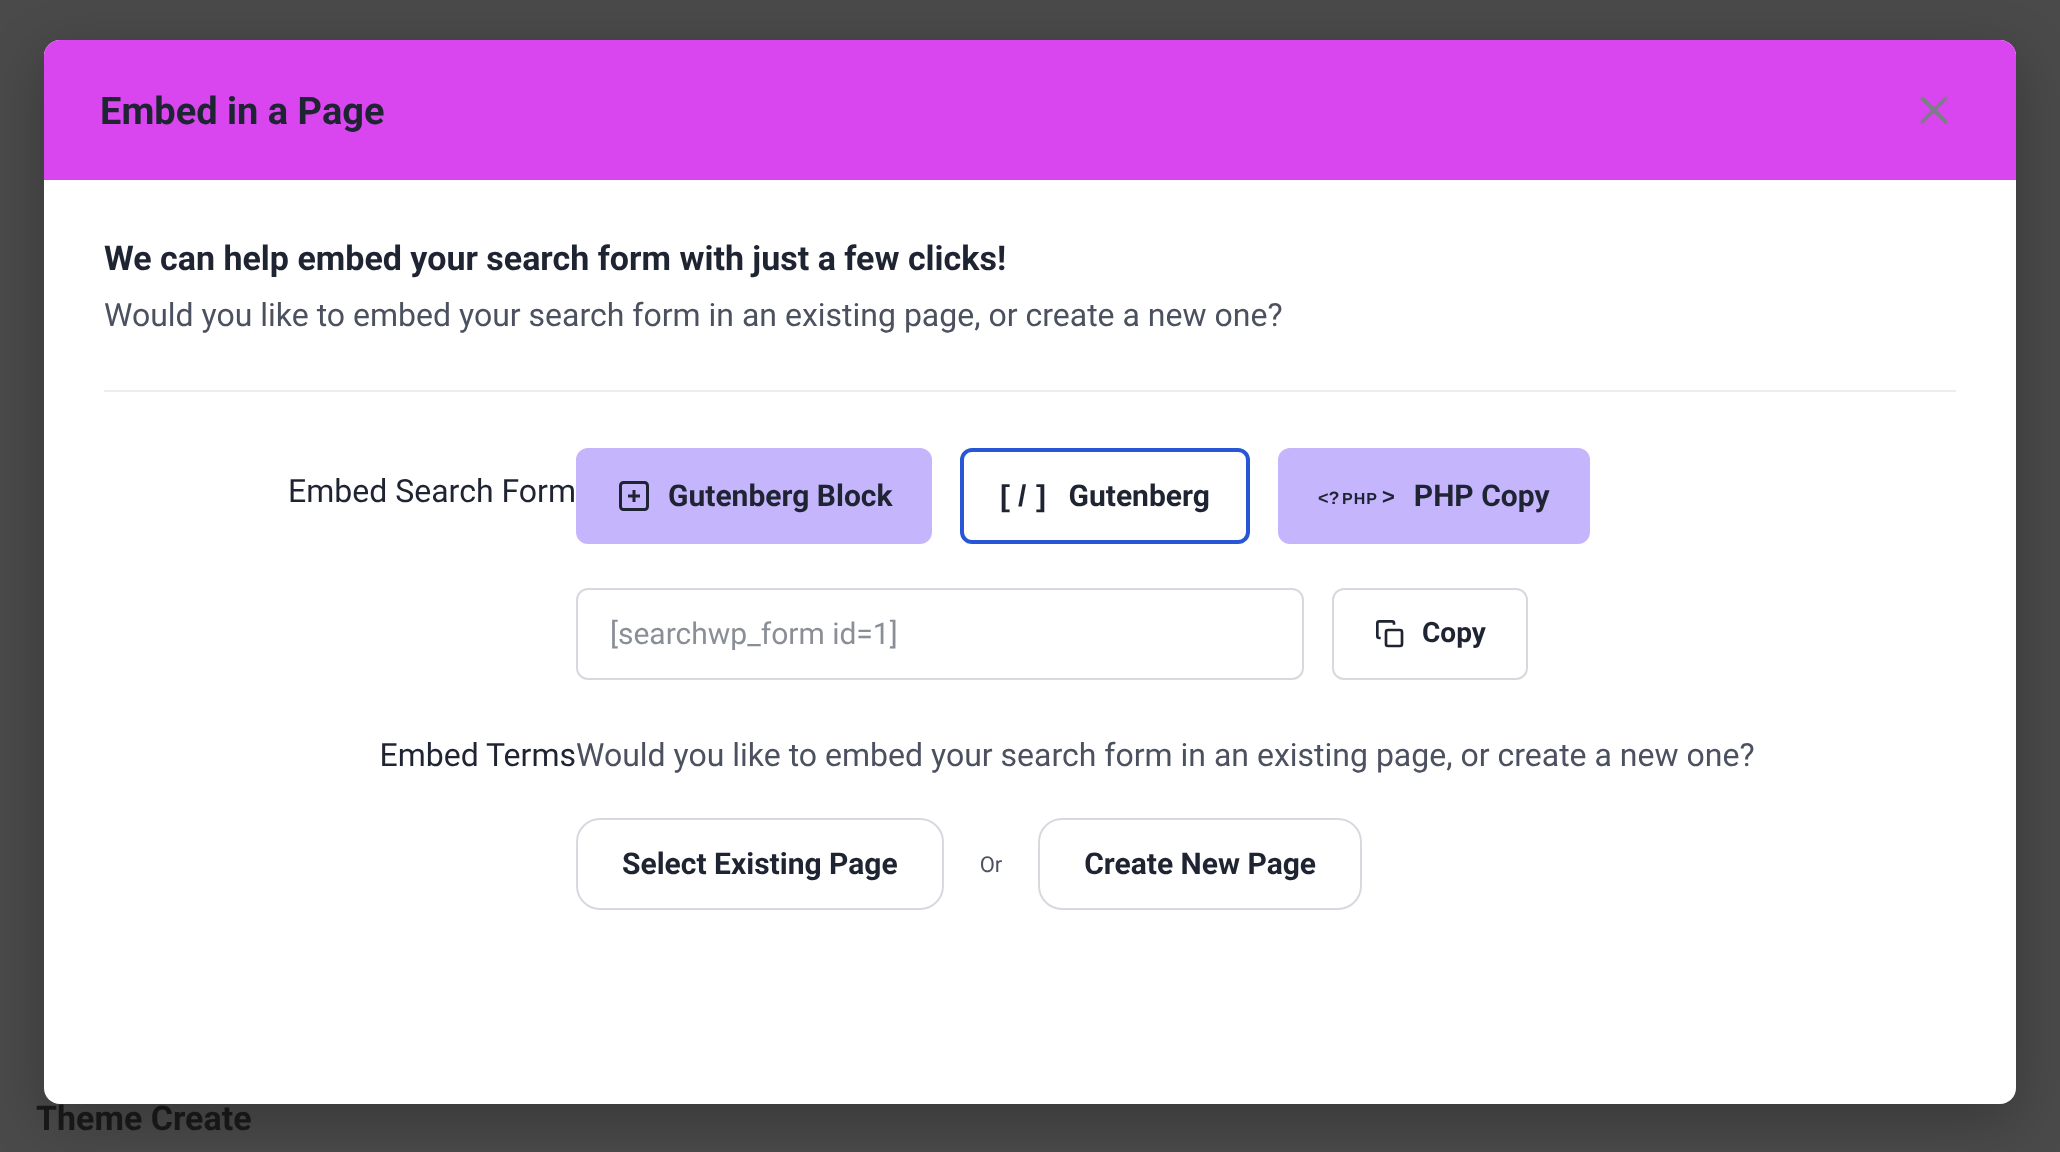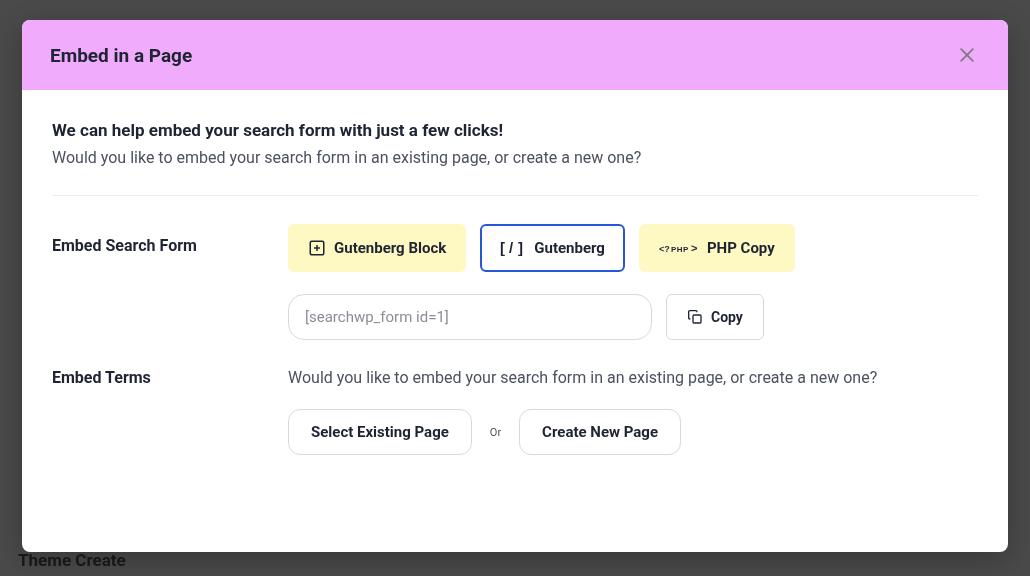--- a/index.html
+++ b/index.html
@@ -26,21 +26,21 @@
       right: 22px;
       bottom: 24px;
       background: #ffffff;
       border-radius: 8px;
       display: flex;
       flex-direction: column;
       box-shadow: 0 8px 28px rgba(0,0,0,0.25);
       overflow: hidden;
     }
     .modal-header {
-      background: #f0abfc;
+      background: #d946ef;
       padding: 22px 28px;
       display: flex;
       align-items: center;
       justify-content: space-between;
     }
     .modal-title {
       font-size: 19px;
       font-weight: 700;
       color: #1f2433;
     }
@@ -75,64 +75,65 @@
     }
     .row {
       display: flex;
       align-items: flex-start;
       margin-bottom: 28px;
     }
     .row-label {
       width: 236px;
       flex-shrink: 0;
       font-size: 16px;
-      font-weight: 700;
+      font-weight: 400;
       color: #1f2433;
       padding-top: 12px;
+      text-align: right;
     }
     .row-content {
       flex: 1;
     }
     .tabs {
       display: flex;
       gap: 14px;
       margin-bottom: 22px;
     }
     .tab {
       display: flex;
       align-items: center;
       gap: 8px;
       padding: 13px 18px;
       border-radius: 6px;
       font-size: 15px;
       font-weight: 700;
       color: #1f2433;
       cursor: pointer;
-      background: #fef9c3;
+      background: #c4b5fd;
       border: 2px solid transparent;
     }
     .tab.active {
       background: #ffffff;
       border: 2px solid #2757d6;
     }
     .tab .icon {
       display: flex;
       align-items: center;
       justify-content: center;
     }
     .tab .icon svg { display: block; }
     .input-row {
       display: flex;
       gap: 14px;
     }
     .text-input {
       flex: 0 0 364px;
       padding: 13px 16px;
       border: 1px solid #d7d9de;
-      border-radius: 16px;
+      border-radius: 6px;
       font-size: 15px;
       color: #8a8e96;
       background: #ffffff;
       font-family: inherit;
     }
     .copy-btn {
       display: flex;
       align-items: center;
       gap: 8px;
       padding: 12px 20px;

